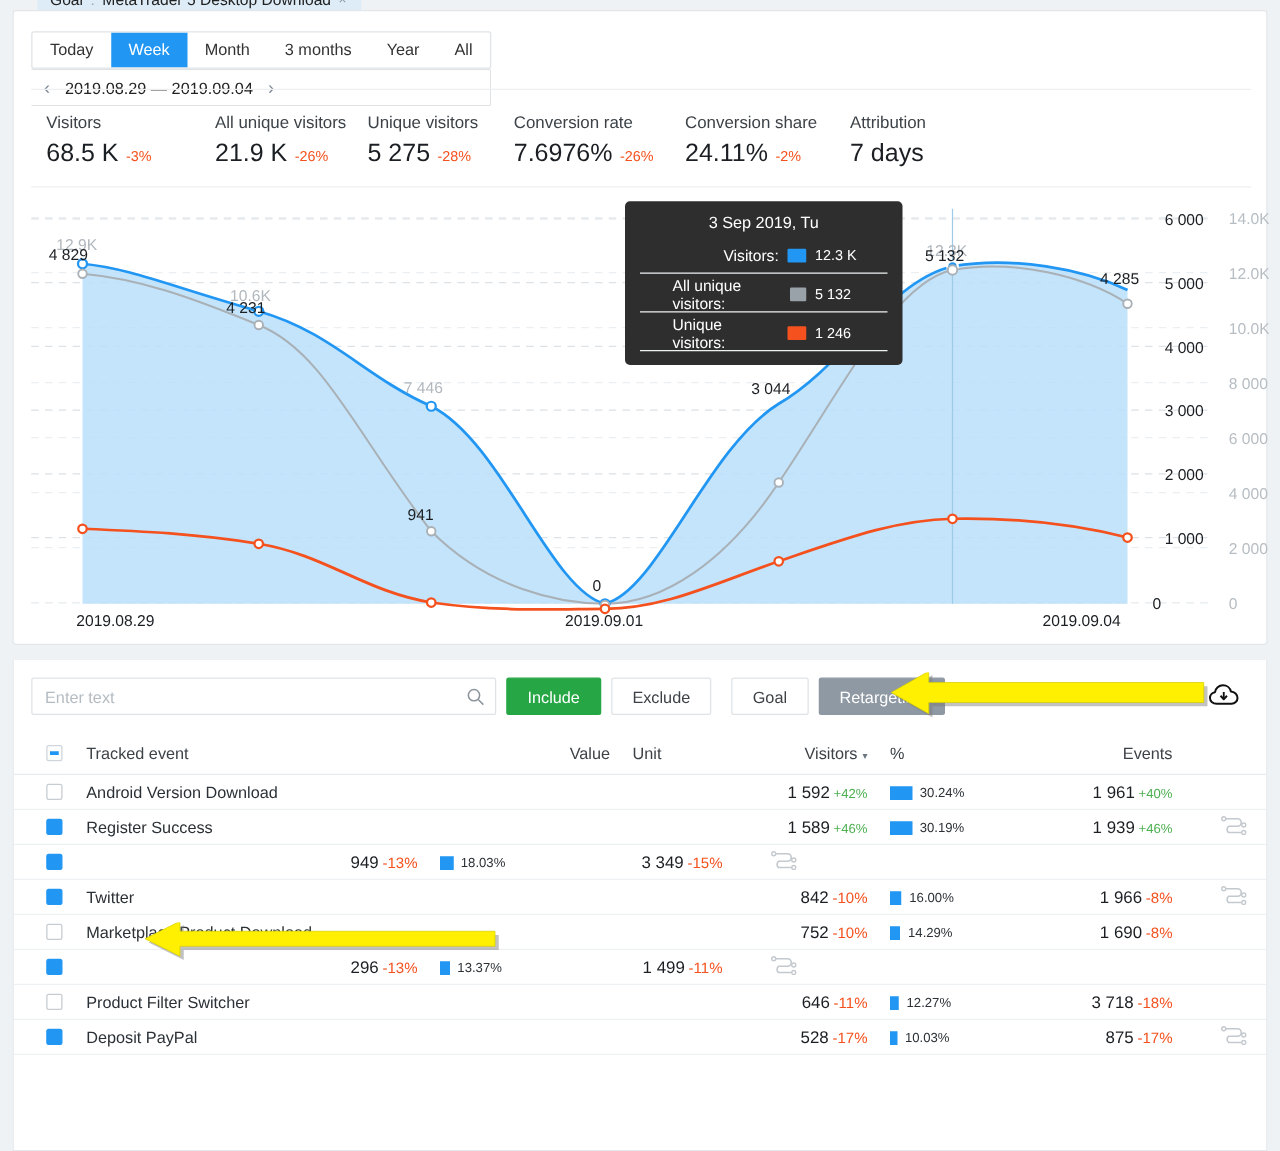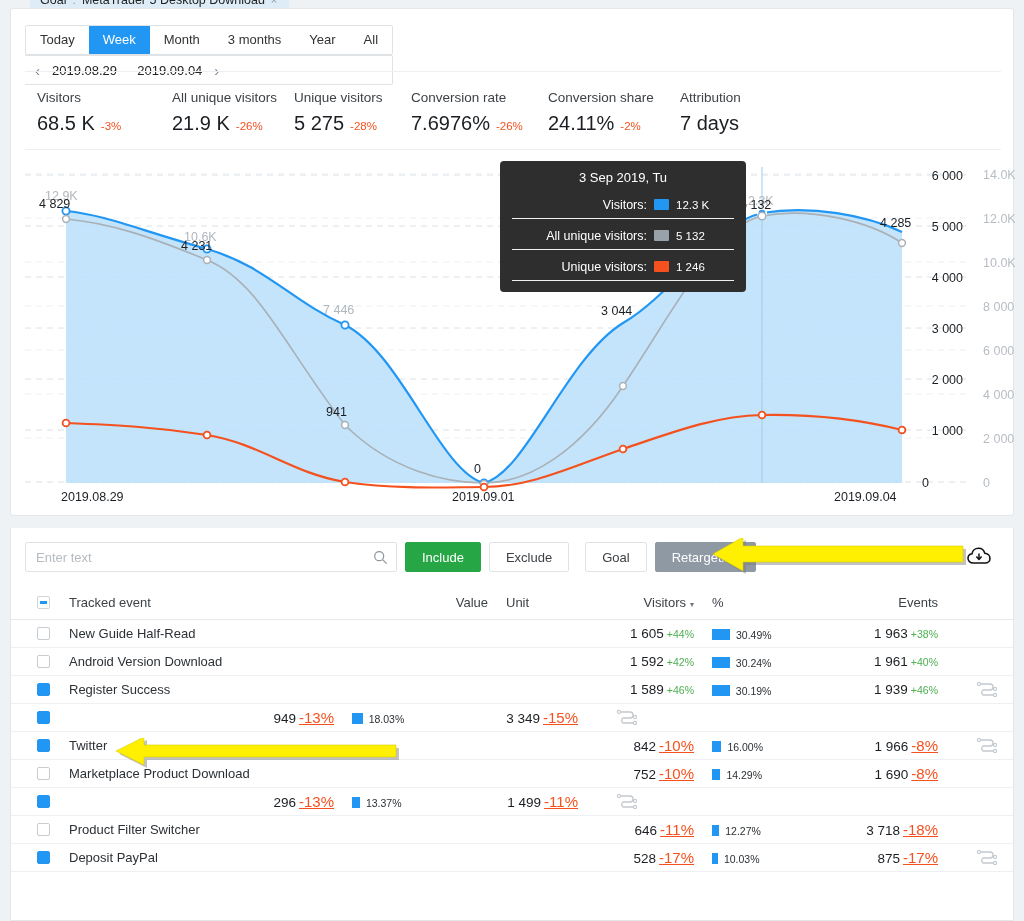--- a/index.html
+++ b/index.html
@@ -66,21 +66,21 @@
   .chartsvg { position: absolute; left: 0; top: 0; }
 
   .axis-lbl { font-size: 12.5px; fill: #1b1f23; font-family: "Liberation Sans", sans-serif; }
   .axis-lbl2 { font-size: 12.5px; fill: #b6bdc3; font-family: "Liberation Sans", sans-serif; }
   .pt-lbl { font-size: 12.5px; fill: #1b1f23; font-family: "Liberation Sans", sans-serif; }
   .pt-lbl-g { font-size: 12.5px; fill: #b0b7bd; font-family: "Liberation Sans", sans-serif; }
   .x-lbl { font-size: 12.5px; fill: #1b1f23; font-family: "Liberation Sans", sans-serif; }
 
   
   .tooltip {
-    position: absolute; left: 489px; top: 152px; width: 246px;
+    position: absolute; left: 489px; top: 152px; width: 222px;
     background: #2e2e2e; border-radius: 4px; padding: 9px 12px 11px 12px;
     color: #fff;
   }
   .tooltip .ttitle { font-size: 13px; text-align: center; margin-bottom: 6px; }
   .tooltip .trow { display: flex; align-items: center; justify-content: flex-end; gap: 7px; margin-top: 3px; }
   .tooltip .tname { font-size: 12.5px; }
   .tooltip .tswatch { width: 15px; height: 11px; border-radius: 1px; display:inline-block; }
   .tooltip .tval { font-size: 11.5px; min-width: 44px; text-align: left; }
 
   
@@ -135,21 +135,21 @@
   .c-value { width: 78px; text-align: right; font-size: 13px; color: #2b3136; }
   .c-unit  { width: 84px; padding-left: 18px; font-size: 13px; color: #2b3136; }
   .c-vis   { width: 122px; text-align: right; font-size: 13px; color: #2b3136; }
   .c-pct   { width: 122px; padding-left: 18px; font-size: 13px; color: #2b3136; }
   .c-ev    { width: 122px; text-align: right; font-size: 13px; color: #2b3136; }
   .c-ic    { width: 60px; text-align: right; }
   .thead .c-name, .thead .c-value, .thead .c-unit,
   .thead .c-vis, .thead .c-pct, .thead .c-ev { color: #3c4247; font-size: 13px; }
   .sortcaret { font-size: 8px; color: #6b7680; margin-left: 4px; }
   .num { font-size: 13.5px; color: #1b1f23; }
-  .dneg { font-size: 15px; color: #f4511e; margin-left: 3px; text-decoration: underline; }
+  .dneg { font-size: 12px; color: #f4511e; margin-left: 3px; }
   .dpos { font-size: 10.5px; color: #4caf50; margin-left: 3px; }
   .bar { display: inline-block; background: #2196f3; height: 11px; vertical-align: middle; margin-right: 6px; }
   .pcttxt { font-size: 10.5px; color: #2b3136; vertical-align: middle; }
 
   
   .arrow-ann { position: absolute; pointer-events: none; }
 </style>
 </head>
 <body>
 
@@ -405,30 +405,20 @@
         <div class="c-value">Value</div>
         <div class="c-unit">Unit</div>
         <div class="c-vis"><span>Visitors</span><span class="sortcaret">▾</span></div>
         <div class="c-pct">%</div>
         <div class="c-ev">Events</div>
         <div class="c-ic"></div>
       </div>
       <div id="rows">
           <div class="trow">
             <div class="cb"></div>
-            <div class="c-name">New Guide Half-Read</div>
-            <div class="c-value"></div>
-            <div class="c-unit"></div>
-            <div class="c-vis"><span class="num">1 605</span><span class="dpos">+44%</span></div>
-            <div class="c-pct"><span class="bar" style="width: 18px;"></span><span class="pcttxt">30.49%</span></div>
-            <div class="c-ev"><span class="num">1 963</span><span class="dpos">+38%</span></div>
-            <div class="c-ic"></div>
-          </div>
-          <div class="trow">
-            <div class="cb"></div>
             <div class="c-name">Android Version Download</div>
             <div class="c-value"></div>
             <div class="c-unit"></div>
             <div class="c-vis"><span class="num">1 592</span><span class="dpos">+42%</span></div>
             <div class="c-pct"><span class="bar" style="width: 17.8524px;"></span><span class="pcttxt">30.24%</span></div>
             <div class="c-ev"><span class="num">1 961</span><span class="dpos">+40%</span></div>
             <div class="c-ic"></div>
           </div>
           <div class="trow">
             <div class="cb checked"></div>

